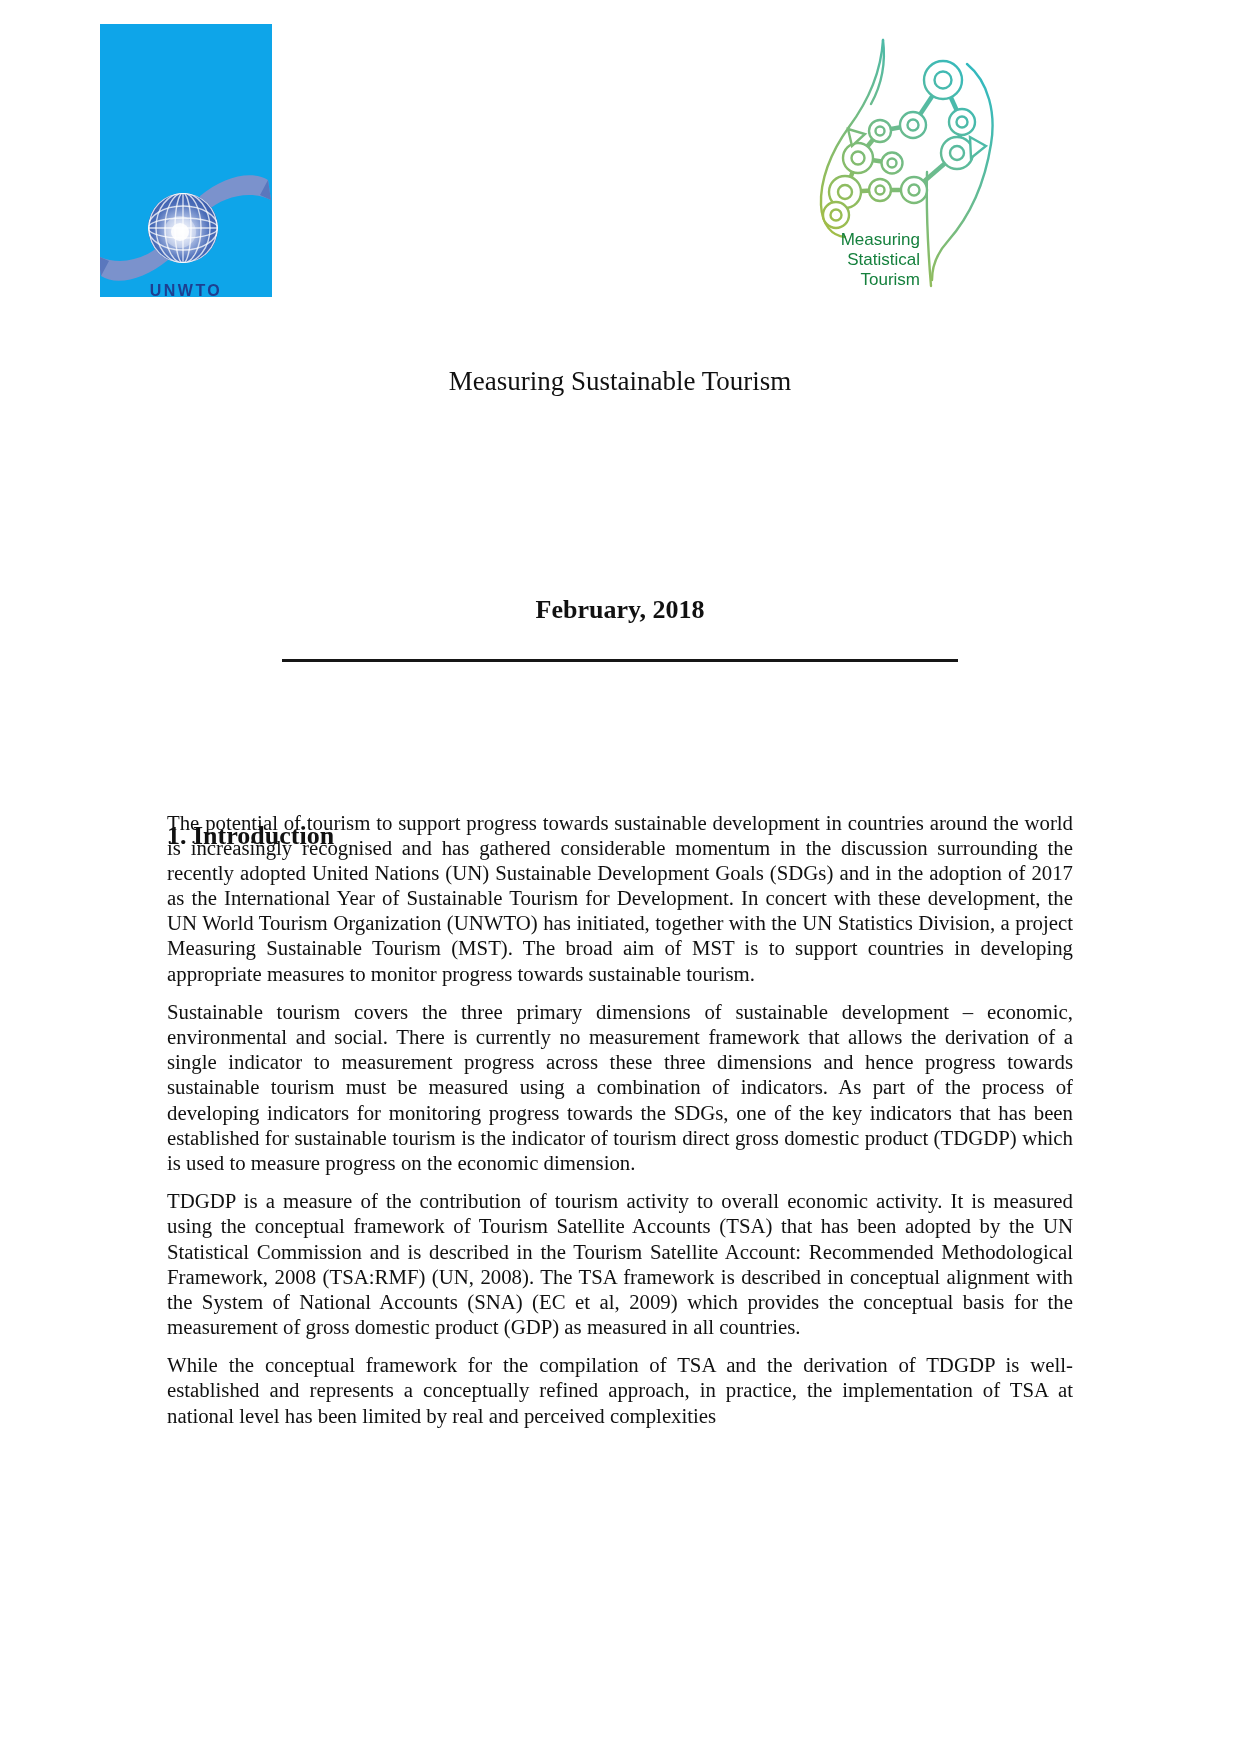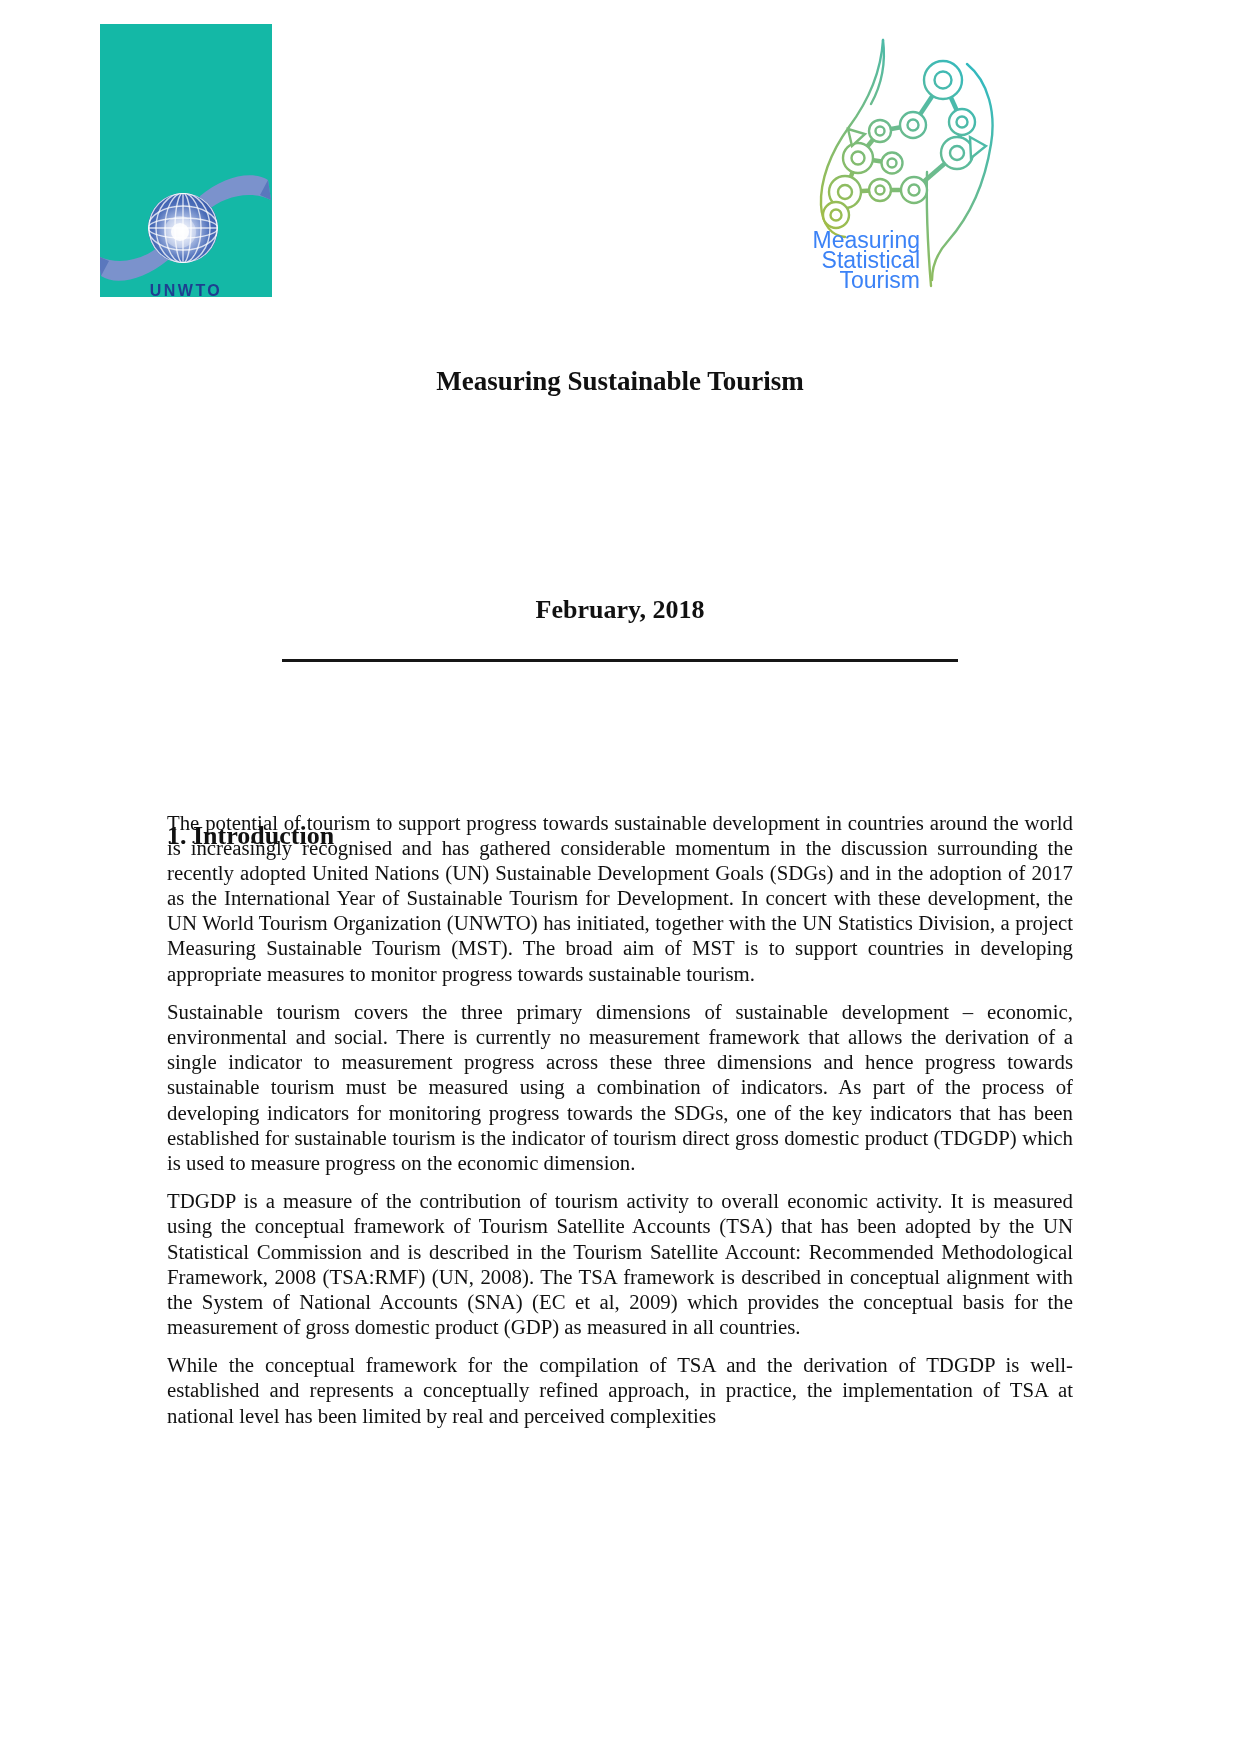--- a/index.html
+++ b/index.html
@@ -7,45 +7,45 @@
     position:relative;
     width:1240px;height:1755px;
     background:#ffffff;
     font-family:"Liberation Serif","DejaVu Serif",serif;
     color:#111;
     overflow:hidden;
   }
   
   .unwto-box{
     position:absolute;left:100px;top:24px;width:172px;height:273px;
-    background:#14b8a6;
+    background:#0ea5e9;
   }
   .unwto-box svg{position:absolute;left:0;top:0;}
   .unwto-label{
     position:absolute;left:0;top:258px;width:100%;
     text-align:center;
     font-family:"Liberation Sans","DejaVu Sans",sans-serif;
     font-weight:bold;font-size:16px;letter-spacing:2.5px;
     color:#1e3f90;
   }
   .mst-box{
     position:absolute;left:730px;top:30px;width:270px;height:266px;
   }
   .mst-box svg{position:absolute;left:0;top:0;}
   .mst-text{
     position:absolute;left:0;top:200px;width:190px;
     text-align:right;
     font-family:"Liberation Sans","DejaVu Sans",sans-serif;
-    font-size:23px;line-height:20px;
-    color:#3b82f6;
+    font-size:17px;line-height:20px;
+    color:#15803d;
   }
   
   .doc-title{
     position:absolute;left:167px;top:366px;width:906px;
-    text-align:center;font-weight:bold;font-size:27px;
+    text-align:center;font-weight:normal;font-size:27px;
   }
   .doc-subtitle{
     position:absolute;left:117px;top:450px;width:1006px;
     text-align:center;font-weight:bold;font-size:28px;
   }
   .doc-date{
     position:absolute;left:167px;top:595px;width:906px;
     text-align:center;font-weight:bold;font-size:26px;
   }
   .doc-rule{

